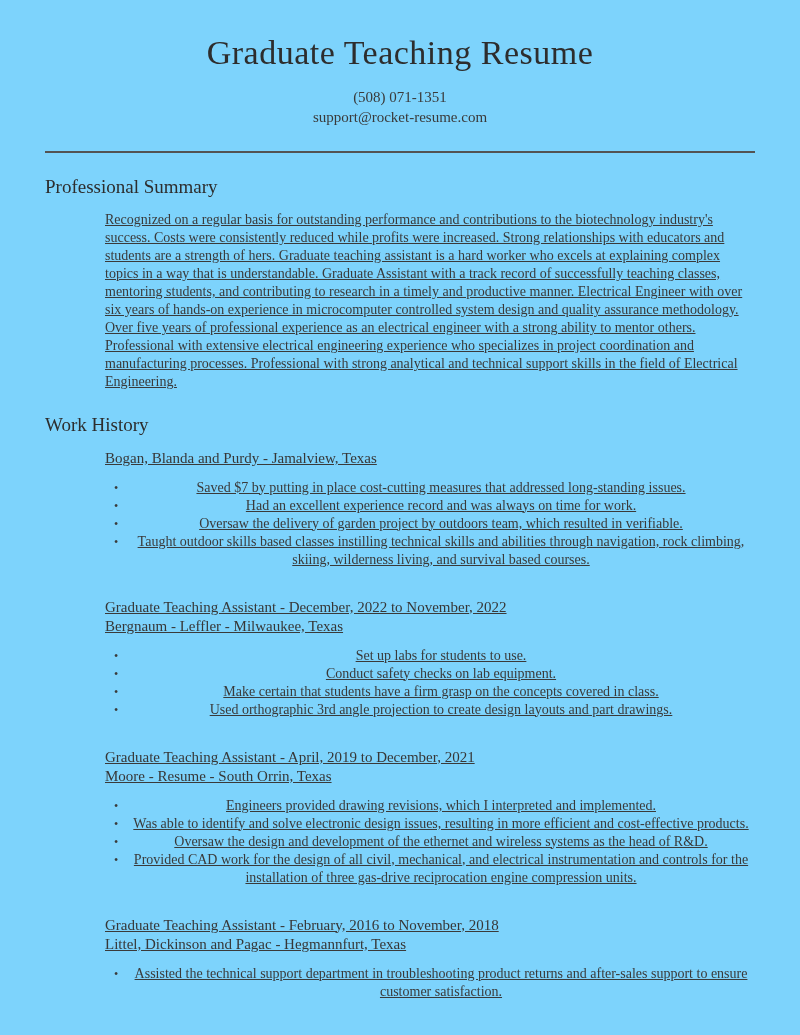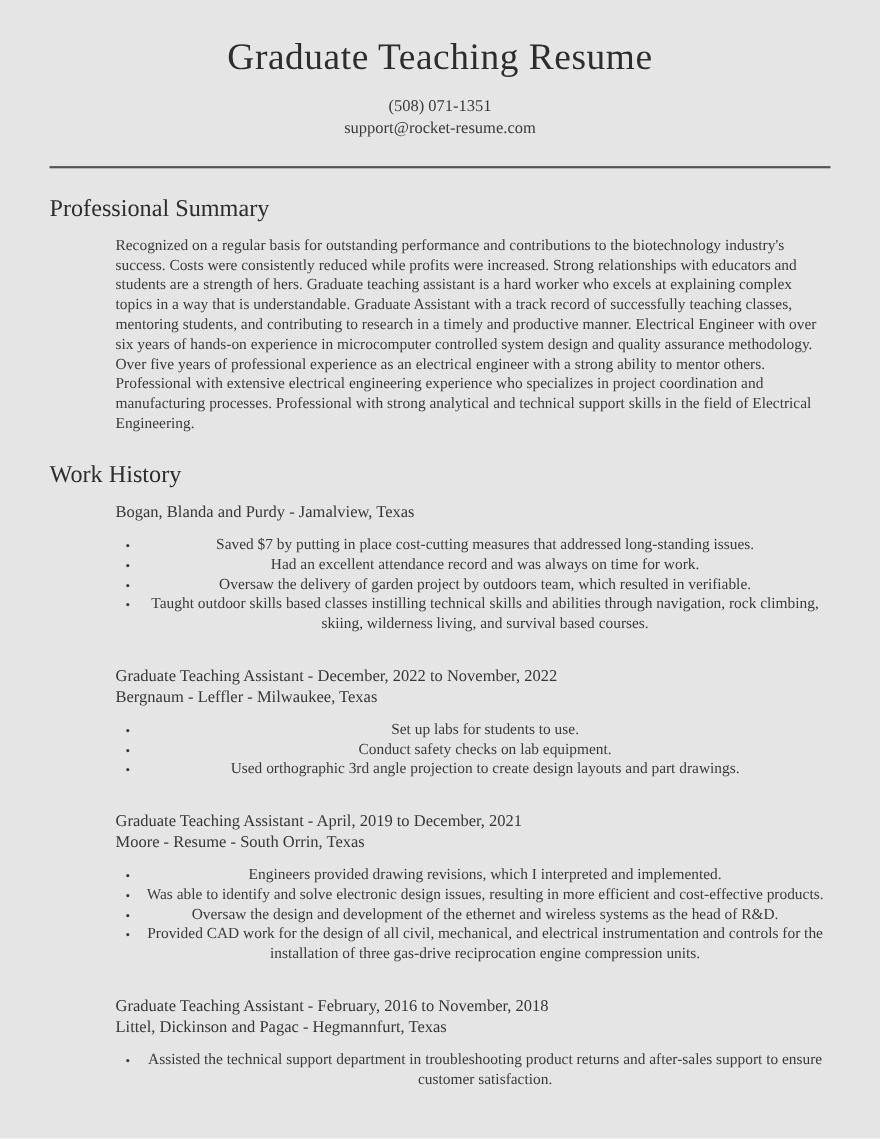--- a/index.html
+++ b/index.html
@@ -4,21 +4,21 @@
 <style>
   html, body {
     margin: 0;
     padding: 0;
     background: #ffffff;
   }
   .page {
     width: 800px;
     height: 1035px;
     margin: 0 auto;
-    background: #e5e5e5;
+    background: #7dd3fc;
     box-sizing: border-box;
     padding: 34px 45px 0 45px;
     overflow: hidden;
     font-family: "Liberation Serif", "DejaVu Serif", serif;
     color: #3a3a3a;
   }
   .resume-header { text-align: center; }
   .resume-title {
     font-size: 34px;
     font-weight: 400;
@@ -30,27 +30,28 @@
     font-size: 15px;
     line-height: 19.5px;
     color: #3a3a3a;
   }
   .header-rule {
     border: none;
     border-top: 2px solid #535353;
     margin: 24px 0 0 0;
   }
   .section-heading {
-    font-size: 22px;
+    font-size: 19px;
     font-weight: 400;
     color: #2d2d2d;
     margin: 23px 0 13px 0;
   }
   .section-body {
     margin-left: 60px;
+    text-decoration: underline;
   }
   .summary-text {
     margin: 0;
     font-size: 14px;
     line-height: 18px;
     color: #3a3a3a;
   }
   .job {
     margin-bottom: 29px;
   }
@@ -104,32 +105,33 @@
   </div>
 
   <div>
     <h2 class="section-heading">Work History</h2>
     <div class="section-body">
 
       <div class="job">
         <div class="job-company-line">Bogan, Blanda and Purdy - Jamalview, Texas</div>
         <ul class="bullet-list">
           <li>Saved $7 by putting in place cost-cutting measures that addressed long-standing issues.</li>
-          <li>Had an excellent attendance record and was always on time for work.</li>
+          <li>Had an excellent experience record and was always on time for work.</li>
           <li>Oversaw the delivery of garden project by outdoors team, which resulted in verifiable.</li>
           <li>Taught outdoor skills based classes instilling technical skills and abilities through navigation, rock climbing, skiing, wilderness living, and survival based courses.</li>
         </ul>
       </div>
 
       <div class="job">
         <div class="job-title-line">Graduate Teaching Assistant - December, 2022 to November, 2022</div>
         <div class="job-company-line">Bergnaum - Leffler - Milwaukee, Texas</div>
         <ul class="bullet-list">
           <li>Set up labs for students to use.</li>
           <li>Conduct safety checks on lab equipment.</li>
+          <li>Make certain that students have a firm grasp on the concepts covered in class.</li>
           <li>Used orthographic 3rd angle projection to create design layouts and part drawings.</li>
         </ul>
       </div>
 
       <div class="job">
         <div class="job-title-line">Graduate Teaching Assistant - April, 2019 to December, 2021</div>
         <div class="job-company-line">Moore - Resume - South Orrin, Texas</div>
         <ul class="bullet-list">
           <li>Engineers provided drawing revisions, which I interpreted and implemented.</li>
           <li>Was able to identify and solve electronic design issues, resulting in more efficient and cost-effective products.</li>

